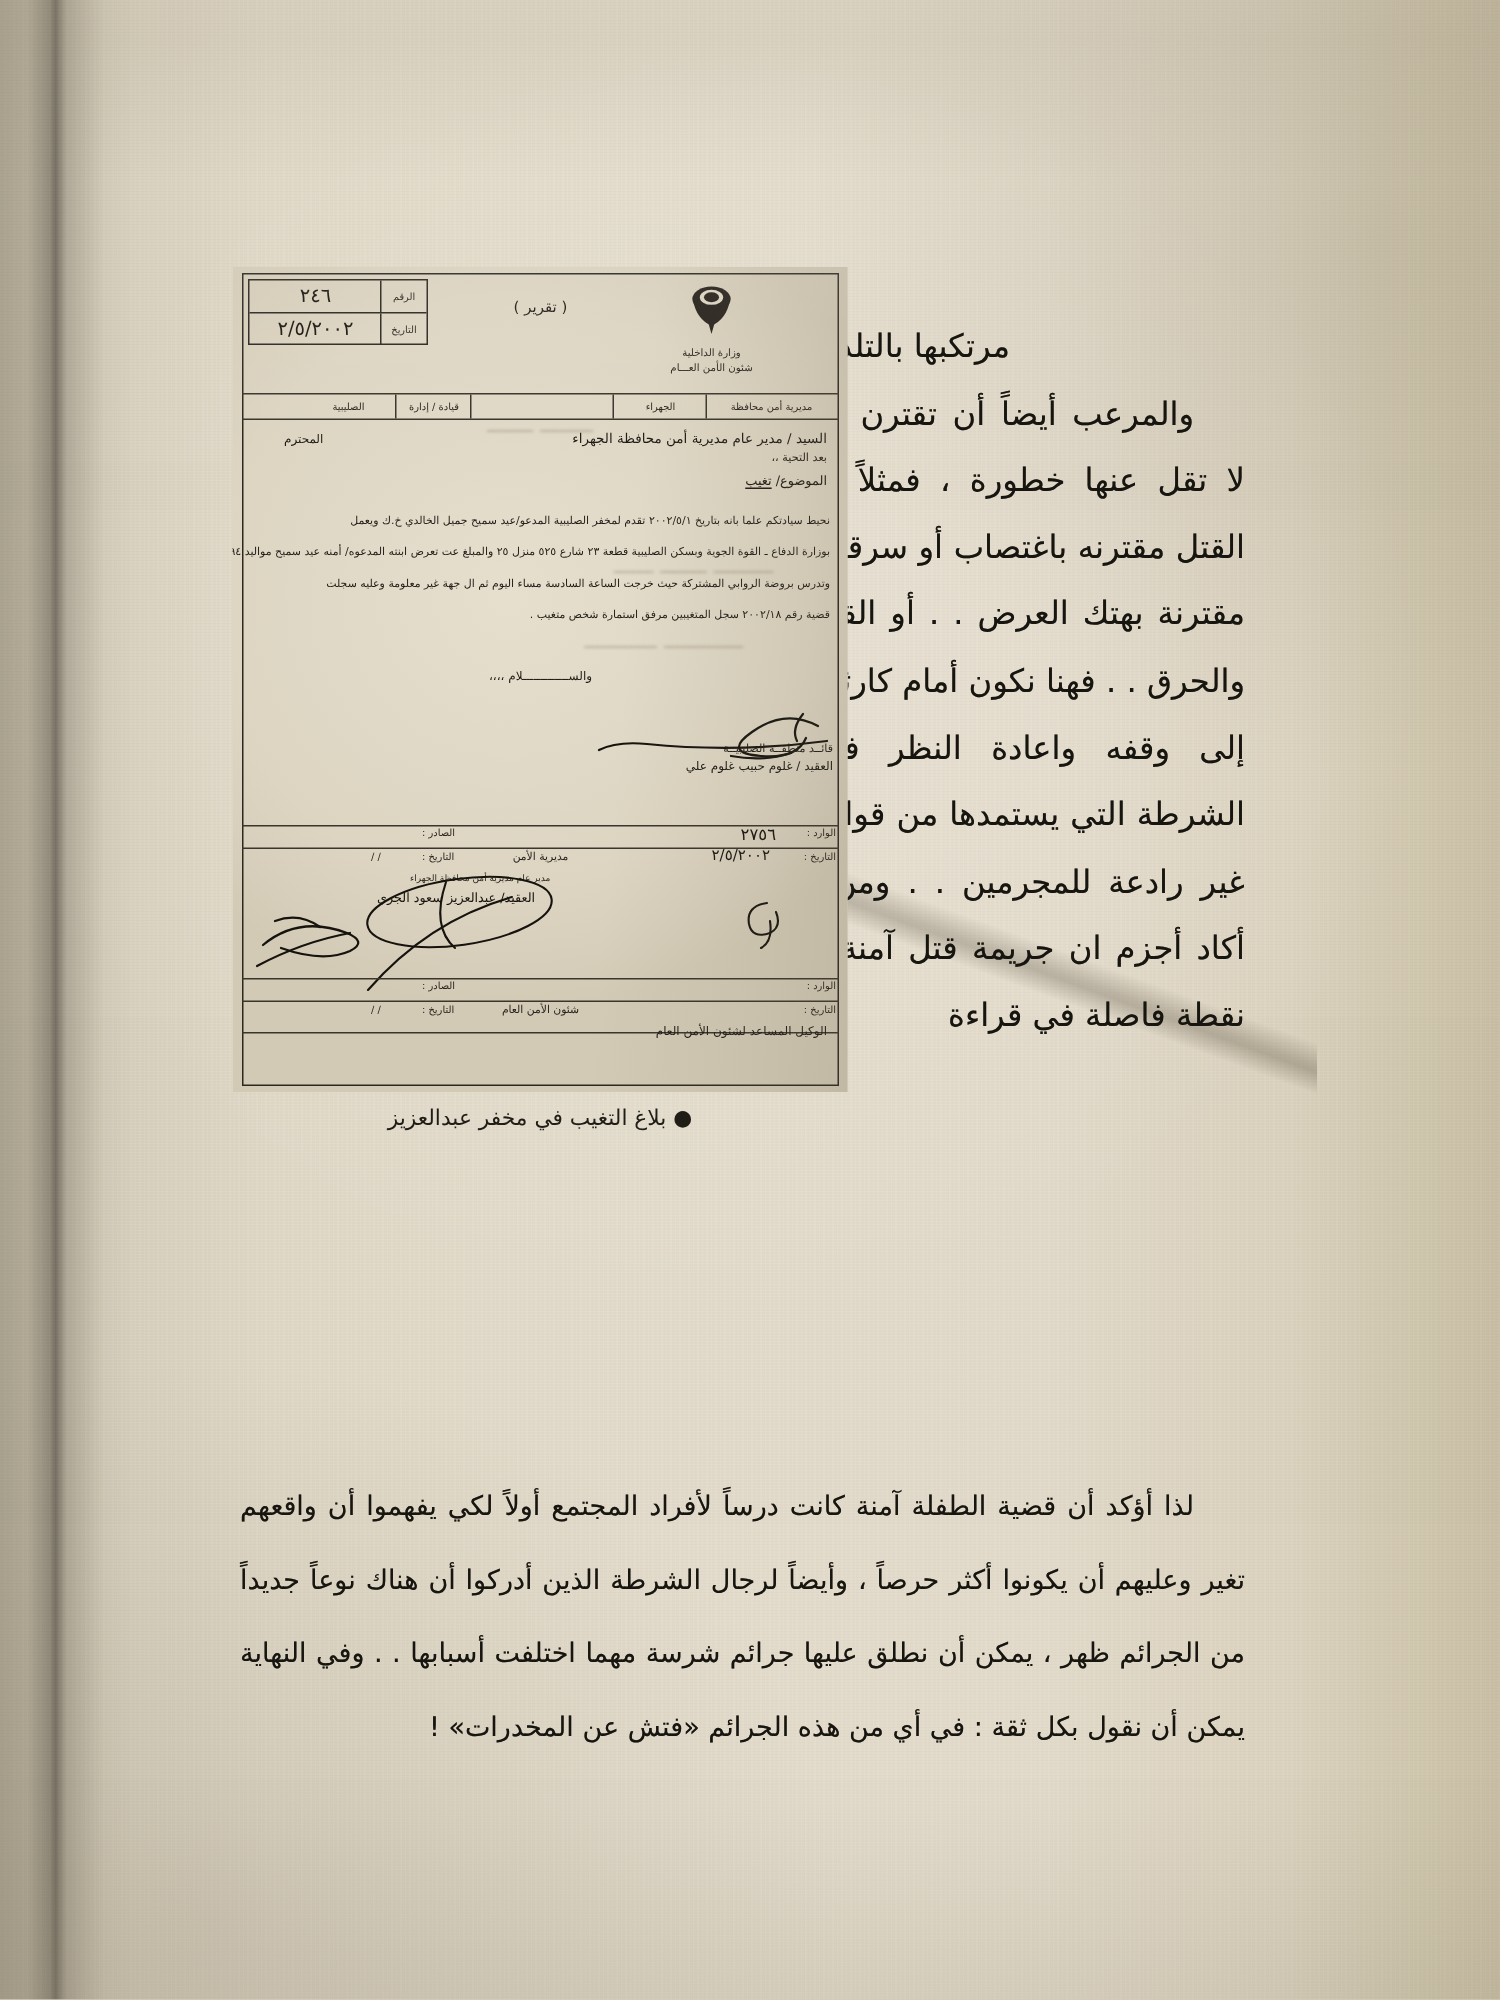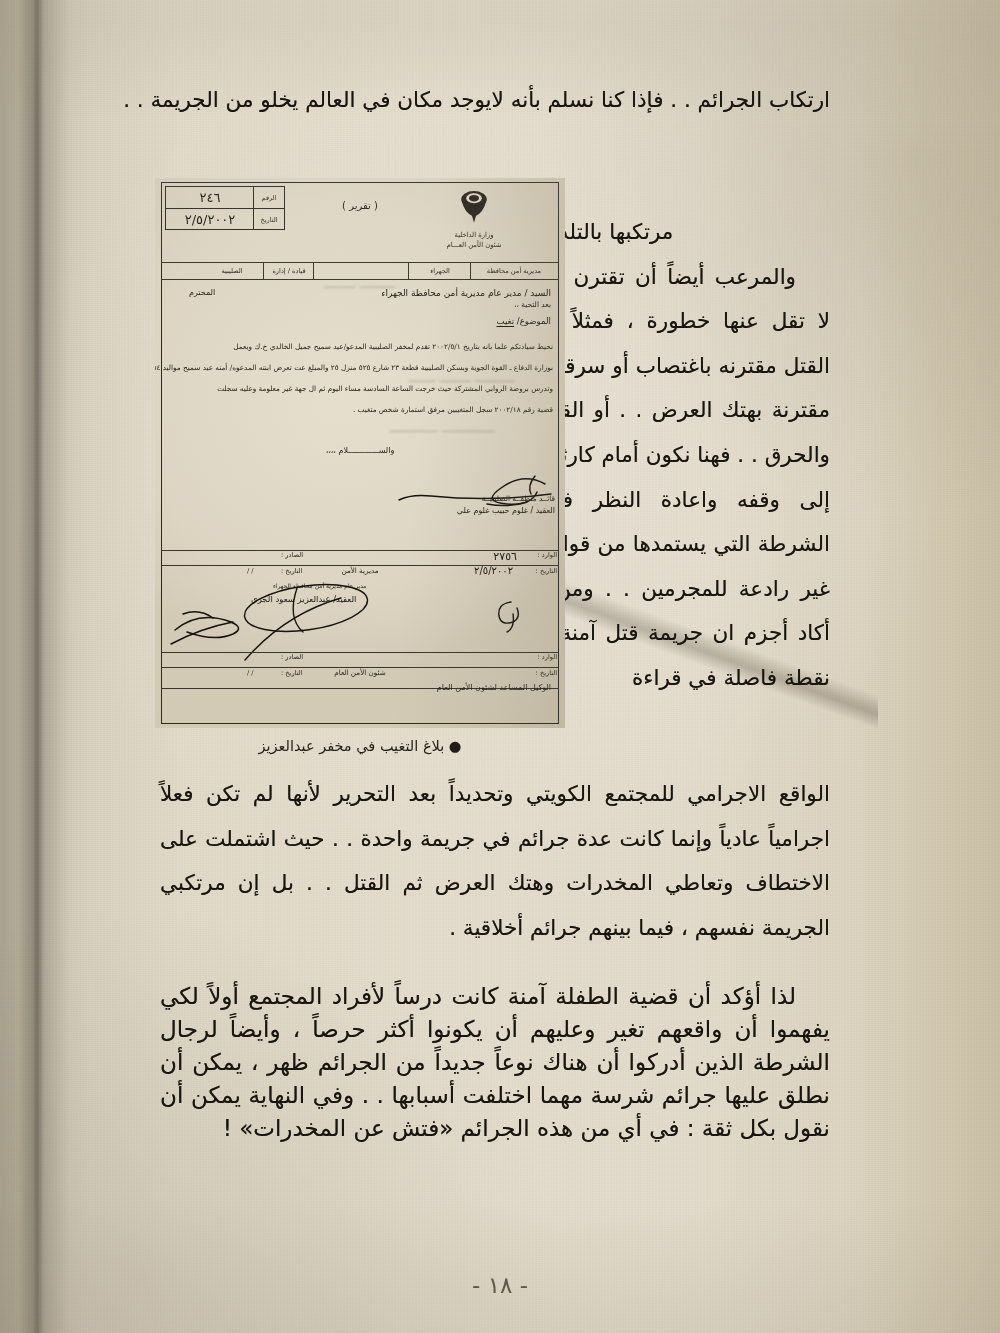--- a/index.html
+++ b/index.html
@@ -95,21 +95,21 @@
   }
   #right-col p{margin:0;text-indent:0;}
 
   
   #mid-para{
     right:170px;left:160px;top:772px;
     font-size:21.5px;line-height:44.5px;
   }
   #body-para{
     right:170px;left:160px;top:980px;
-    font-size:23px;line-height:33px;
+    font-size:18px;line-height:49px;
   }
   .indent{display:inline-block;width:34px;}
 
   
   #page-number{
     position:absolute;left:0;right:0;top:1272px;
     text-align:center;color:#5e584a;
     font-size:23px;letter-spacing:3px;z-index:12;
     font-family:"DejaVu Sans","Liberation Sans",sans-serif;
   }
@@ -224,21 +224,20 @@
 </head>
 <body>
 
 <div id="page">
   <div class="grain"></div>
   <div class="gutter-shadow"></div>
   <div class="crease"></div>
 
 
   <div id="top-block" class="txt">
-    <span class="ln j">ارتكاب الجرائم . . فإذا كنا نسلم بأنه لايوجد مكان في العالم يخلو من الجريمة . .</span>
   </div>
 
   <div id="right-col" class="txt">
     <p style="text-align:left;">مرتكبها بالتلذذ وعدم الندم .</p>
     <p style="margin-top:0;">
       <span class="indent"></span><span>والمرعب أيضاً أن تقترن الجريمة بأخرى لا تقل عنها خطورة ، فمثلاً ارتكاب جريمة القتل مقترنه باغتصاب أو سرقة . . أو السرقة مقترنة بهتك العرض . . أو القتل مع الخطف والحرق . . فهنا نكون أمام كارثة حقيقية تحتاج إلى وقفه واعادة النظر في هيبة رجل الشرطة التي يستمدها من قوانين ، ربما باتت غير رادعة للمجرمين . . ومن هذا المنطلق أكاد أجزم ان جريمة قتل آمنة الخالدي كانت نقطة فاصلة في قراءة</span>
     </p>
   </div>
 
   <div id="scan">
@@ -369,20 +368,18 @@
     </div>
     <div class="hline" style="left:6px;right:6px;top:510px;"></div>
 
     <div id="final-line">الوكيل المساعد لشئون الأمن العام</div>
 
     <div class="scan-shade"></div>
   </div>
 
   <div id="caption">● بلاغ التغيب في مخفر عبدالعزيز</div>
 
-  <div id="mid-para" class="txt">الواقع الاجرامي للمجتمع الكويتي وتحديداً بعد التحرير لأنها لم تكن فعلاً اجرامياً عادياً وإنما كانت عدة جرائم في جريمة واحدة . . حيث اشتملت على الاختطاف وتعاطي المخدرات وهتك العرض ثم القتل . . بل إن مرتكبي الجريمة نفسهم ، فيما بينهم جرائم أخلاقية .</div>
 
   <div id="body-para" class="txt">
     <span class="indent"></span><span>لذا أؤكد أن قضية الطفلة آمنة كانت درساً لأفراد المجتمع أولاً لكي يفهموا أن واقعهم تغير وعليهم أن يكونوا أكثر حرصاً ، وأيضاً لرجال الشرطة الذين أدركوا أن هناك نوعاً جديداً من الجرائم ظهر ، يمكن أن نطلق عليها جرائم شرسة مهما اختلفت أسبابها . . وفي النهاية يمكن أن نقول بكل ثقة : في أي من هذه الجرائم «فتش عن المخدرات» !</span>
   </div>
 
-  <div id="page-number">- ١٨ -</div>
 </div>
 
 </body></html>

